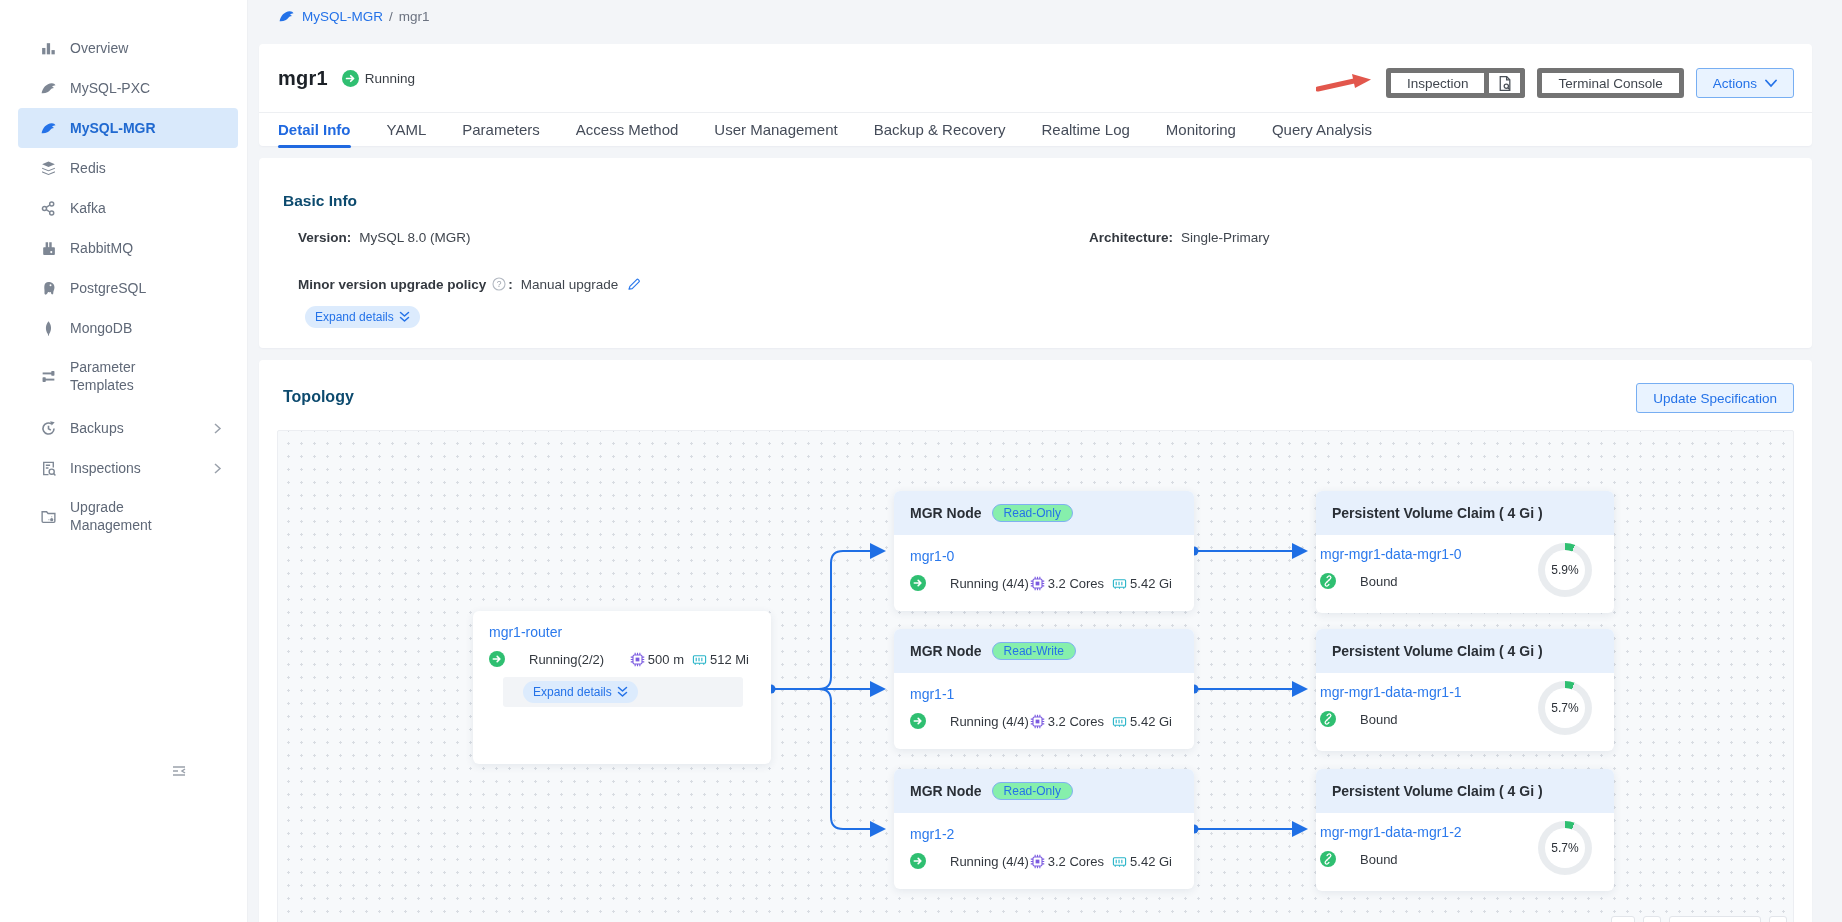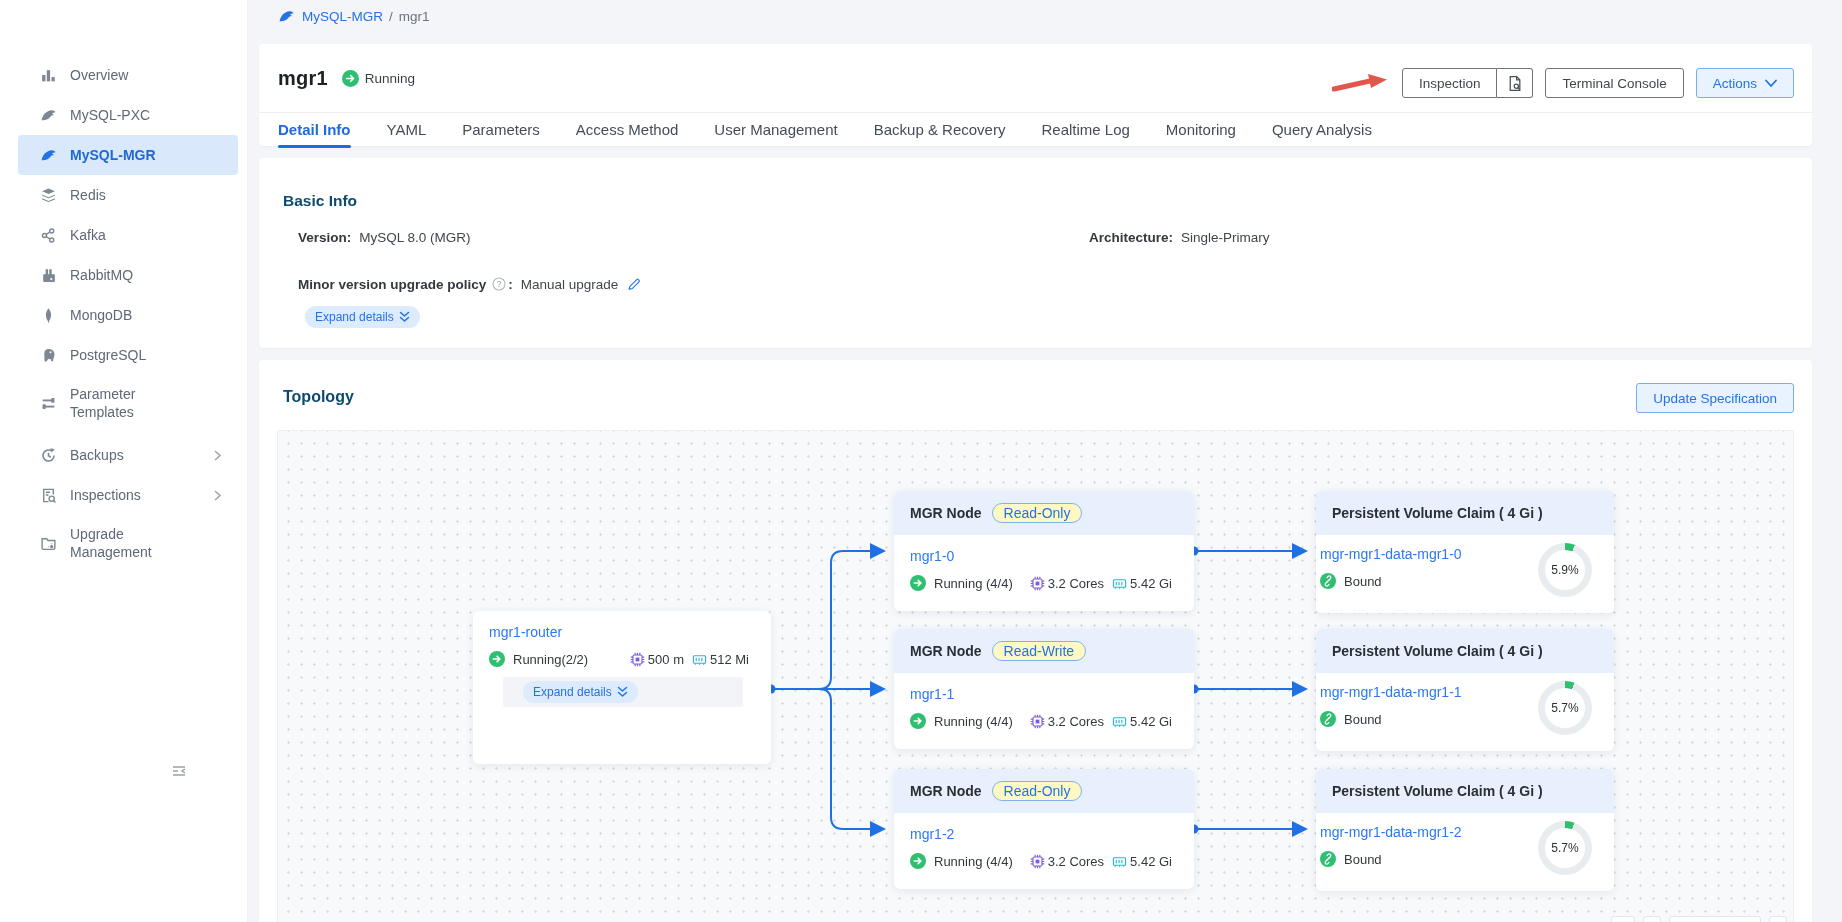--- a/index.html
+++ b/index.html
@@ -1,21 +1,21 @@
 <!DOCTYPE html>
 <html><head>
 <meta charset="utf-8">
 <style>
   * { margin:0; padding:0; box-sizing:border-box; }
   html,body { width:1842px; height:922px; overflow:hidden; font-family:"Liberation Sans", sans-serif; background:#f3f5f8; }
   .stage { position:relative; width:1842px; height:922px; }
 
   
   .sidebar { position:absolute; left:0; top:0; width:248px; height:922px; background:#fff; border-right:1px solid #eef0f3; z-index:5; }
-  .side-list { list-style:none; padding-top:55px; }
+  .side-list { list-style:none; padding-top:28px; }
   .side-item { display:flex; align-items:center; height:40px; margin:0 10px 0 18px; width:220px; padding:0 14px 0 22px; border-radius:4px; color:#5f6877; font-size:14px; cursor:pointer; }
   .side-item.two-line { height:56px; }
   .side-item.sel { background:#d9e9fb; color:#2069d0; font-weight:bold; }
   .side-item .s-ico { width:17px; height:17px; flex:0 0 17px; margin-right:13px; display:flex; align-items:center; }
   .side-item .s-label { line-height:18px; max-width:132px; }
   .side-item .chev { margin-left:auto; display:flex; }
   .collapse-btn { position:absolute; left:170px; top:762px; width:18px; height:18px; cursor:pointer; }
 
   
   .main { position:absolute; left:248px; top:0; right:0; bottom:0; background:#f3f5f8; }
@@ -30,21 +30,21 @@
   .basic-card  { top:158px; height:190px; }
   .topo-card   { top:360px; height:1000px; }
 
   
   .title-row { position:absolute; left:19px; top:20px; height:28px; display:flex; align-items:center; }
   .page-title { font-size:20px; font-weight:bold; color:#1c2127; letter-spacing:.2px; }
   .status-chip { display:flex; align-items:center; margin-left:14px; font-size:13.5px; color:#3a3f46; }
   .status-chip svg { margin-right:6px; }
   .hdr-actions { position:absolute; right:18px; top:24px; display:flex; align-items:center; gap:12px; }
   .red-arrow { margin-right:2px; display:flex; }
-  .btn { height:30px; display:flex; align-items:center; justify-content:center; background:#fff; border:1px solid #737373; border-radius:3px; font-size:13.5px; color:#40464e; padding:0 16px; cursor:pointer; }
+  .btn { height:30px; display:flex; align-items:center; justify-content:center; background:#fff; border:5px solid #737373; border-radius:3px; font-size:13.5px; color:#40464e; padding:0 16px; cursor:pointer; }
   .btn-group { display:flex; }
   .btn-group .btn-main { border-radius:3px 0 0 3px; }
   .btn-group .btn-icon { width:36px; padding:0; border-left:none; border-radius:0 3px 3px 0; }
   .btn.primary-ghost { background:#e9f3ff; border:1px solid #77aef2; color:#2472e8; }
   .btn.primary-ghost svg { margin-left:8px; }
   .tabs-row { position:absolute; left:0; right:0; top:68px; height:34px; border-top:1px solid #edeff2; display:flex; align-items:center; padding-left:19px; gap:36px; }
   .tab { position:relative; height:34px; display:flex; align-items:center; font-size:15px; color:#454c59; cursor:pointer; white-space:nowrap; }
   .tab.active { color:#2069e0; font-weight:bold; }
   .tab.active::after { content:""; position:absolute; left:0; right:0; bottom:-1px; height:3px; background:#2069e0; border-radius:2px; }
 
@@ -64,25 +64,25 @@
 
   
   .topo-title { top:28px; font-size:16px; }
   .update-btn { position:absolute; right:18px; top:23px; }
   .canvas { position:absolute; left:18px; right:18px; top:70px; height:900px; background:#f7f9fb; border:1px solid #eceef2; border-radius:2px;
             background-image:radial-gradient(#d8dce2 1px, transparent 1.2px); background-size:13px 13px; background-position:4px 6px; }
   .edges { position:absolute; left:0; top:0; width:1517px; height:900px; pointer-events:none; }
 
   .tcard { position:absolute; background:#fff; border-radius:6px; box-shadow:0 2px 8px rgba(31,56,88,.09); overflow:hidden; }
   .tcard-hd { height:44px; background:#e7f0fc; display:flex; align-items:center; padding:0 16px; font-size:14px; font-weight:bold; color:#2a2f36; }
-  .role-pill { margin-left:10px; font-weight:normal; font-size:14px; color:#2472e8; border:1px solid #7fb0f0; background:#fef9c3; border-radius:11px; padding:1px 11px; }
+  .role-pill { margin-left:10px; font-weight:normal; font-size:12px; color:#2472e8; border:1px solid #7fb0f0; background:#86efac; border-radius:11px; padding:1px 11px; }
   .tcard-bd { padding:10px 14px 0 16px; }
   .t-link { font-size:14px; color:#2b79ec; cursor:pointer; display:inline-block; margin-top:3px; }
   .t-status-row { display:flex; align-items:center; justify-content:space-between; margin-top:10px; font-size:13px; color:#33383f; }
-  .t-status { display:flex; align-items:center; gap:8px; }
+  .t-status { display:flex; align-items:center; gap:24px; }
   .t-metrics { display:flex; align-items:center; }
   .t-metrics .m-ico { display:flex; margin-right:3px; }
   .t-metrics .m-val { margin-right:8px; }
   .t-metrics .m-val:last-child { margin-right:8px; }
 
   .router-card { left:195px; top:180px; width:298px; height:153px; }
   .router-strip { margin:10px 14px 0 14px; background:#f2f4f7; border-radius:3px; height:30px; display:flex; align-items:center; padding-left:20px; }
   .strip-pill { height:22px; display:inline-flex; align-items:center; background:#dcebfd; border-radius:11px; padding:0 10px; font-size:12px; color:#2472e8; cursor:pointer; }
   .strip-pill svg { margin-left:5px; }
 
@@ -164,33 +164,33 @@
         <span class="s-ico">
             <svg viewBox="0 0 16 16" width="17" height="17">
               <path fill="#7e8794" d="M5.3 2 h2.3 v4.1 a.7.7 0 0 0 .7.7 h.4 V2 h2.3 v4.8 h2.2 a.8.8 0 0 1 .8.8 v5.6 a.8.8 0 0 1-.8.8 H3.8 a.8.8 0 0 1-.8-.8 V7.6 a.8.8 0 0 1 .8-.8 h1.5 Z M10.6 10.4 a1 1 0 1 0 0 2 a1 1 0 0 0 0-2 Z" fill-rule="evenodd"></path>
             </svg>
           </span>
         <span class="s-label">RabbitMQ</span>
       </li>
       <li class="side-item">
         <span class="s-ico">
             <svg viewBox="0 0 16 16" width="17" height="17">
-              <path fill="#7e8794" d="M8 1.2 C10.9 4.6 11.3 9.5 8.6 13.1 L8.3 14.8 H7.7 L7.4 13.1 C4.7 9.5 5.1 4.6 8 1.2 Z"></path>
-            </svg>
-          </span>
-        <span class="s-label">MongoDB</span>
-      </li>
-      <li class="side-item">
-        <span class="s-ico">
-            <svg viewBox="0 0 16 16" width="17" height="17">
               <path fill="#7e8794" d="M8 1.8 C11.8 1.8 13.8 4.2 13.6 7.4 C13.5 9.6 12.4 10.6 12.5 12.2 C12.55 13 12 13.8 11.2 13.5 C10.3 13.2 10.6 11.8 10.1 11.2 C9.5 11.5 8.5 11.6 7.6 11.4 C7 12.6 6.2 14.2 4.9 13.7 C3.8 13.2 4.4 11.3 4.2 9.3 C4 6.5 3.4 2 8 1.8 Z"></path>
               <circle cx="9.9" cy="5" r="0.9" fill="#fff"></circle>
             </svg>
           </span>
         <span class="s-label">PostgreSQL</span>
+      </li>
+      <li class="side-item">
+        <span class="s-ico">
+            <svg viewBox="0 0 16 16" width="17" height="17">
+              <path fill="#7e8794" d="M8 1.2 C10.9 4.6 11.3 9.5 8.6 13.1 L8.3 14.8 H7.7 L7.4 13.1 C4.7 9.5 5.1 4.6 8 1.2 Z"></path>
+            </svg>
+          </span>
+        <span class="s-label">MongoDB</span>
       </li>
       <li class="side-item two-line">
         <span class="s-ico">
             <svg viewBox="0 0 16 16" width="17" height="17">
               <g fill="#7e8794">
                 <rect x="2.5" y="4.2" width="9" height="1.8"></rect>
                 <rect x="10.6" y="2.9" width="3" height="4.4" rx="0.6"></rect>
                 <rect x="4.5" y="10" width="9" height="1.8"></rect>
                 <rect x="2.4" y="8.7" width="3" height="4.4" rx="0.6"></rect>
               </g>

